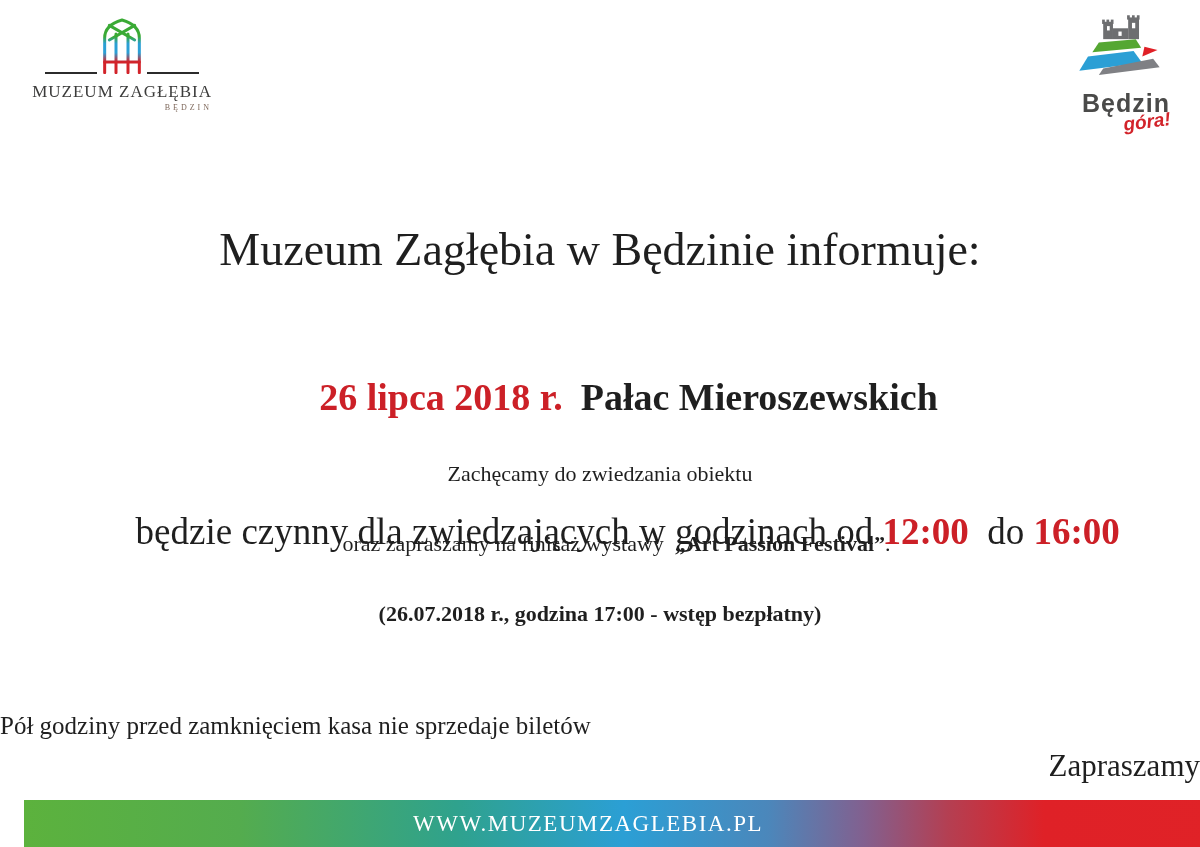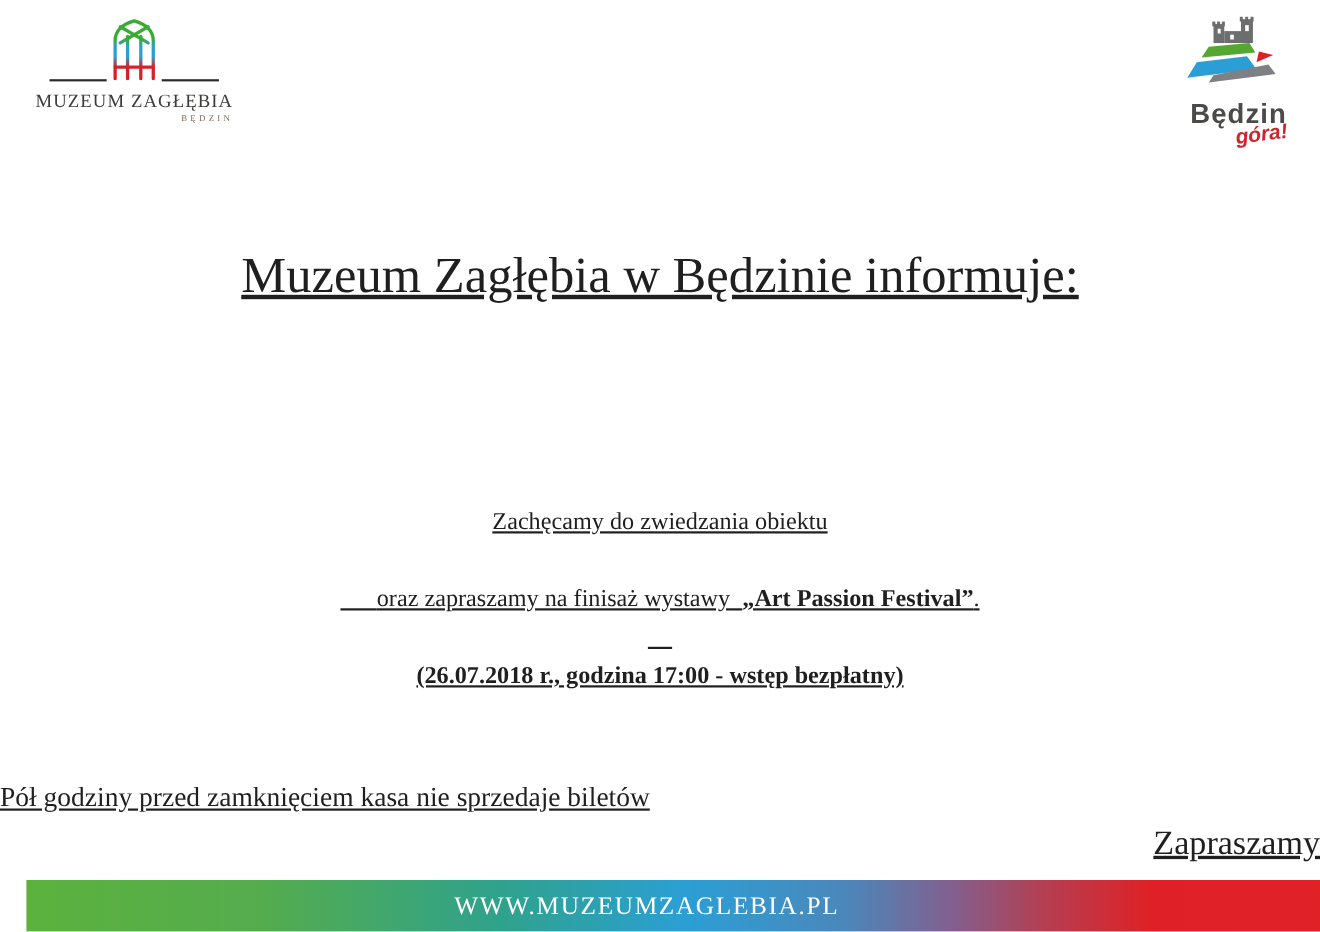--- a/index.html
+++ b/index.html
@@ -66,21 +66,21 @@
     font-weight: bold;
     font-style: italic;
     color: #d2232a;
     transform: rotate(-7deg);
     margin-left: 42px;
     margin-top: -2px;
     line-height: 20px;
   }
 
   
-  .line { white-space: pre-wrap; text-decoration: underline; }
+  .line { white-space: pre-wrap; }
 
   .title {
     position: absolute;
     top: 222px; left: 0;
     width: 100%;
     text-align: center;
     font-size: 46px;
     line-height: 56px;
     color: #1f1f1f;
   }
@@ -206,20 +206,28 @@
         <polygon points="15,41 57,36 65,47 7,54" fill="#2b9fd5"></polygon>
         <polygon points="29,52 75,43 81,51 25,58" fill="#7f8084"></polygon>
       </svg>
     </span>
     <div class="city-name">Będzin</div>
     <div class="city-tagline">góra!</div>
   </div>
 
   <div class="title line">Muzeum Zagłębia w Będzinie informuje:</div>
 
+  <div class="headline">
+    <div class="h-line1 line">
+      <span class="red">26 lipca 2018 r.</span><span class="venue-gap"></span><span>Pałac Mieroszewskich</span>
+    </div>
+    <div class="h-line2 line">
+      <span>będzie czynny dla zwiedzających w godzinach od </span><span class="red bold">12:00</span><span>  do </span><span class="red bold">16:00</span>
+    </div>
+  </div>
 
   <div class="invitation">
     <div class="line">Zachęcamy do zwiedzania obiektu</div>
     <div class="line">
       <span>oraz zapraszamy na finisaż wystawy  </span><span class="bold">„Art Passion Festival”</span><span>.</span>
     </div>
     <div class="line bold">(26.07.2018 r., godzina 17:00 - wstęp bezpłatny)</div>
   </div>
 
   <div class="ticket-note line">Pół godziny przed zamknięciem kasa nie sprzedaje biletów</div>

